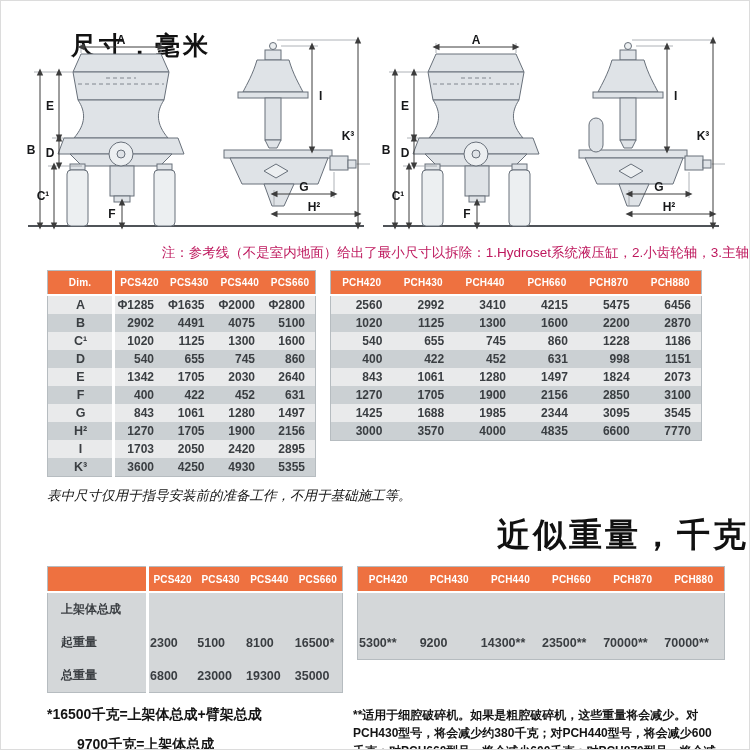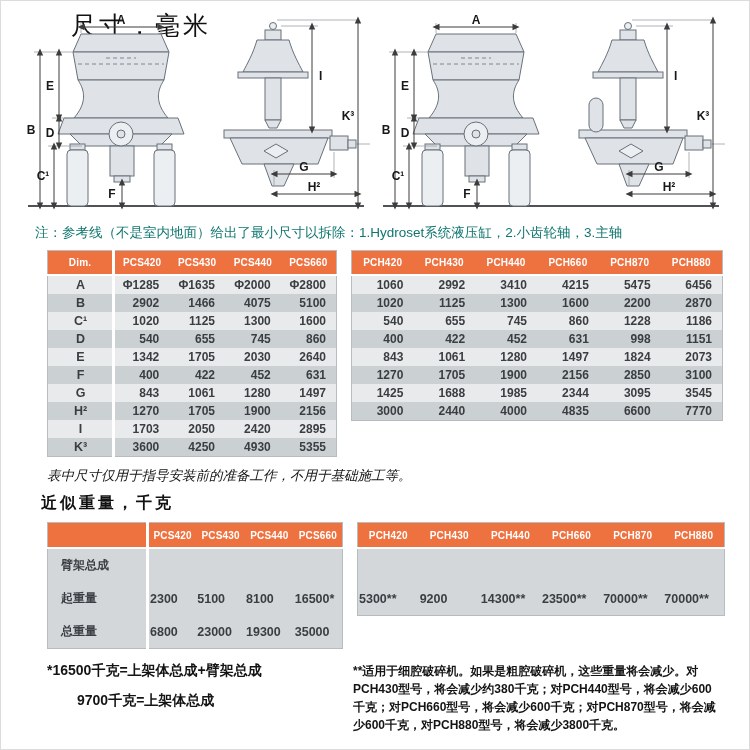--- a/index.html
+++ b/index.html
@@ -1,41 +1,41 @@
 <!DOCTYPE html>
 <html><head>
 <meta charset="utf-8">
 <style>
   html,body { margin:0; padding:0; background:#ffffff; }
   body { width:750px; height:750px; overflow:hidden;
          font-family:"Liberation Sans","DejaVu Sans",sans-serif; color:#1c1c1c; }
   .page { width:748px; height:748px; border:1px solid #dcdcdc; background:#fff; overflow:hidden; }
 
-  .big-title { margin:8px 0 0 70px; font-size:25px; font-weight:normal; letter-spacing:3px; color:#111; }
-  .big-title2 { margin:8px 6px 0 40px; font-size:16px; font-weight:bold; letter-spacing:3px; color:#111; }
+  .big-title { margin:28px 0 0 70px; font-size:25px; font-weight:bold; letter-spacing:3px; color:#111; }
+  .big-title2 { margin:8px 0 0 40px; font-size:33px; font-weight:bold; letter-spacing:3px; color:#111;text-align:right; }
 
   svg.drawings { display:block; margin-top:-28px; }
   .mach { fill:#dfe3e7; stroke:#68707a; stroke-width:1; }
   .machlite { fill:#eceff1; stroke:#68707a; stroke-width:1; }
   .dash { stroke:#68707a; stroke-width:0.8; fill:none; stroke-dasharray:4 3; }
   .dim { stroke:#3c3c3c; stroke-width:1; fill:none; marker-start:url(#ar); marker-end:url(#ar); }
   .ext { stroke:#9aa0a5; stroke-width:0.8; }
   .gnd { stroke:#4f5358; stroke-width:1.8; }
   .dl  { font:bold 12px "Liberation Sans","DejaVu Sans",sans-serif; fill:#17181a; }
 
-  .note { margin:2px 0 0 34px; font-size:13.5px; color:#0f766e; }
+  .note { margin:2px 0 0 34px; font-size:13.5px; color:#be185d;text-align:right; }
 
   .tbl-row { display:flex; gap:14px; padding-left:46px; margin-top:8px; }
   table { border-collapse:collapse; table-layout:fixed; border:1px solid #b6bcc0; }
   th { background:#ee7140; color:#fff; font-size:10px; font-weight:bold; height:21px;
        text-align:center; letter-spacing:0.2px; border-bottom:2px solid #fff; }
   td { font-size:12px; font-weight:bold; color:#3a3e42; height:16px; }
 
   .dimtbl { width:100%; }
-  .dim-left { width:290px; } .dim-right { width:372px; }
+  .dim-left { width:269px; } .dim-right { width:372px; }
   .dimtbl td { text-align:right; padding-right:10px; }
   .dimtbl tbody tr:nth-child(odd) td { background:#e9eaeb; }
   .dimtbl tbody tr:nth-child(even) td { background:#cbd0d3; }
   .has-label th:first-child, .has-label td:first-child { border-right:3px solid #fff; }
   .dim-left th:first-child { width:62px; }
   .dim-left td:first-child { text-align:center; padding-right:0; font-size:12.5px; }
 
   .caption { margin:10px 0 0 46px; font-size:13.5px; color:#141414;font-style:italic; }
 
   .wtbl { width:100%; }
@@ -168,21 +168,21 @@
             <tr>
               <td>A</td>
               <td>Φ1285</td>
               <td>Φ1635</td>
               <td>Φ2000</td>
               <td>Φ2800</td>
             </tr>
             <tr>
               <td>B</td>
               <td>2902</td>
-              <td>1466</td>
+              <td>4491</td>
               <td>4075</td>
               <td>5100</td>
             </tr>
             <tr>
               <td>C¹</td>
               <td>1020</td>
               <td>1125</td>
               <td>1300</td>
               <td>1600</td>
             </tr>
@@ -245,21 +245,21 @@
               <th>PCH420</th>
               <th>PCH430</th>
               <th>PCH440</th>
               <th>PCH660</th>
               <th>PCH870</th>
               <th>PCH880</th>
             </tr>
           </thead>
           <tbody>
             <tr>
-              <td>1060</td>
+              <td>2560</td>
               <td>2992</td>
               <td>3410</td>
               <td>4215</td>
               <td>5475</td>
               <td>6456</td>
             </tr>
             <tr>
               <td>1020</td>
               <td>1125</td>
               <td>1300</td>
@@ -302,21 +302,21 @@
             <tr>
               <td>1425</td>
               <td>1688</td>
               <td>1985</td>
               <td>2344</td>
               <td>3095</td>
               <td>3545</td>
             </tr>
             <tr>
               <td>3000</td>
-              <td>2440</td>
+              <td>3570</td>
               <td>4000</td>
               <td>4835</td>
               <td>6600</td>
               <td>7770</td>
             </tr>
           </tbody>
         </table>
     </div>
   </div>
 
@@ -331,21 +331,21 @@
             <tr>
               <th></th>
               <th>PCS420</th>
               <th>PCS430</th>
               <th>PCS440</th>
               <th>PCS660</th>
             </tr>
           </thead>
           <tbody>
             <tr>
-              <td>臂架总成</td>
+              <td>上架体总成</td>
               <td></td>
               <td></td>
               <td></td>
               <td></td>
             </tr>
             <tr>
               <td>起重量</td>
               <td>2300</td>
               <td>5100</td>
               <td>8100</td>

